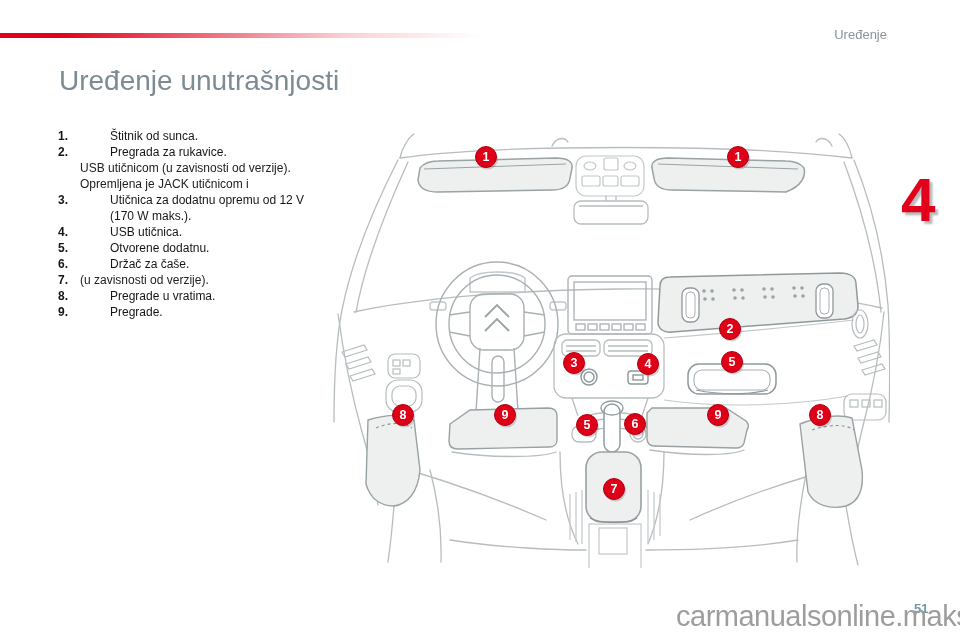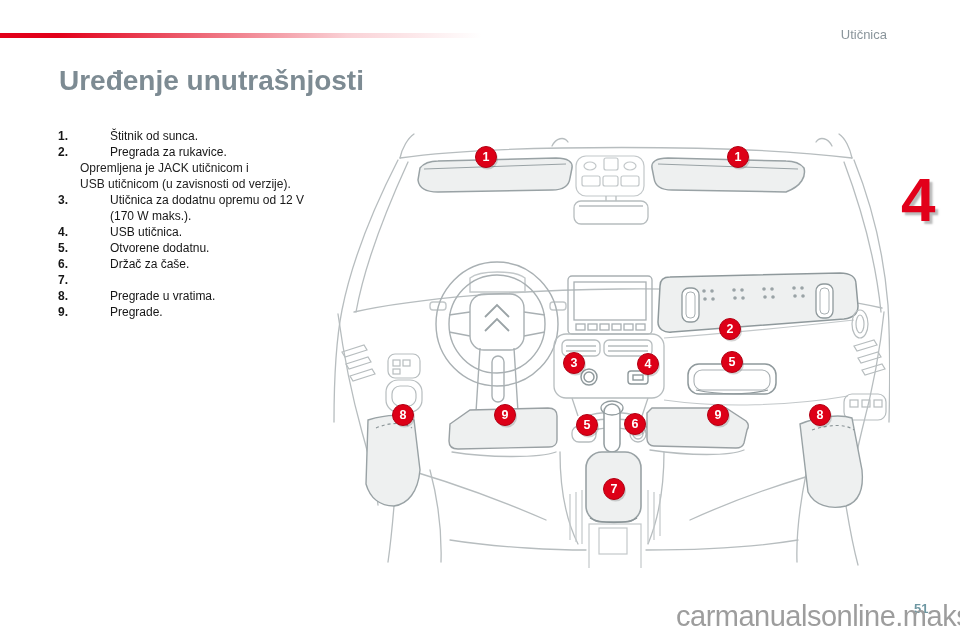--- a/index.html
+++ b/index.html
@@ -10,21 +10,21 @@
   .red-bar{position:absolute;left:0;top:33px;width:482px;height:5px;
     background:linear-gradient(90deg,#e2001a 0,#e2001a 12%,rgba(226,0,26,.55) 45%,rgba(226,0,26,.18) 72%,rgba(226,0,26,0) 100%);}
 
   .header-label{position:absolute;top:27px;right:73px;font-size:13px;color:#8a959b;}
 
   .chapter-number{position:absolute;left:901px;top:169px;font-size:62px;font-weight:bold;
     color:#e2001a;line-height:1;letter-spacing:-1px;
     text-shadow:3px 3px 2px rgba(130,130,130,.55);}
 
   .title{position:absolute;left:59px;top:66px;font-size:28px;line-height:30px;
-    color:#7d8b93;font-weight:700;letter-spacing:0;}
+    color:#7d8b93;font-weight:400;letter-spacing:0;}
 
   .legend{position:absolute;left:58px;top:128px;width:290px;font-size:12px;
     line-height:16px;color:#161616;}
   .legend-item{display:flex;}
   .legend-num{width:22px;flex:0 0 22px;font-weight:bold;}
   .legend-text{flex:1;}
   .legend-bold{font-weight:normal;margin-left:30px;}
   .legend-note{font-weight:normal;color:#222;}
 
   .illustration{position:absolute;left:332px;top:132px;width:558px;height:436px;}
@@ -35,41 +35,41 @@
   .watermark{position:absolute;left:676px;top:600px;font-size:29px;color:#9d9d9d;
     letter-spacing:-.5px;z-index:2;}
 </style>
 </head>
 <body>
 
 <div class="page">
 
   <div class="red-bar"></div>
 
-  <div class="header-label">Utičnica</div>
+  <div class="header-label">Uređenje</div>
 
   <div class="chapter-number">4</div>
 
   <h1 class="title" style="margin:0;">
     <span>Uređenje unutrašnjosti</span><br>
   </h1>
 
   <div class="legend">
       <div class="legend-item">
         <span class="legend-num">1.</span>
         <div class="legend-text">
           <div class="legend-bold">Štitnik od sunca.</div>
         </div>
       </div>
       <div class="legend-item">
         <span class="legend-num">2.</span>
         <div class="legend-text">
           <div class="legend-bold">Pregrada za rukavice.</div>
+          <div class="legend-note">USB utičnicom (u zavisnosti od verzije).</div>
           <div class="legend-note">Opremljena je JACK utičnicom i</div>
-          <div class="legend-note">USB utičnicom (u zavisnosti od verzije).</div>
         </div>
       </div>
       <div class="legend-item">
         <span class="legend-num">3.</span>
         <div class="legend-text">
           <div class="legend-bold">Utičnica za dodatnu opremu od 12 V</div>
           <div class="legend-bold">(170 W maks.).</div>
         </div>
       </div>
       <div class="legend-item">
@@ -86,20 +86,21 @@
       </div>
       <div class="legend-item">
         <span class="legend-num">6.</span>
         <div class="legend-text">
           <div class="legend-bold">Držač za čaše.</div>
         </div>
       </div>
       <div class="legend-item">
         <span class="legend-num">7.</span>
         <div class="legend-text">
+          <div class="legend-note">(u zavisnosti od verzije).</div>
         </div>
       </div>
       <div class="legend-item">
         <span class="legend-num">8.</span>
         <div class="legend-text">
           <div class="legend-bold">Pregrade u vratima.</div>
         </div>
       </div>
       <div class="legend-item">
         <span class="legend-num">9.</span>

